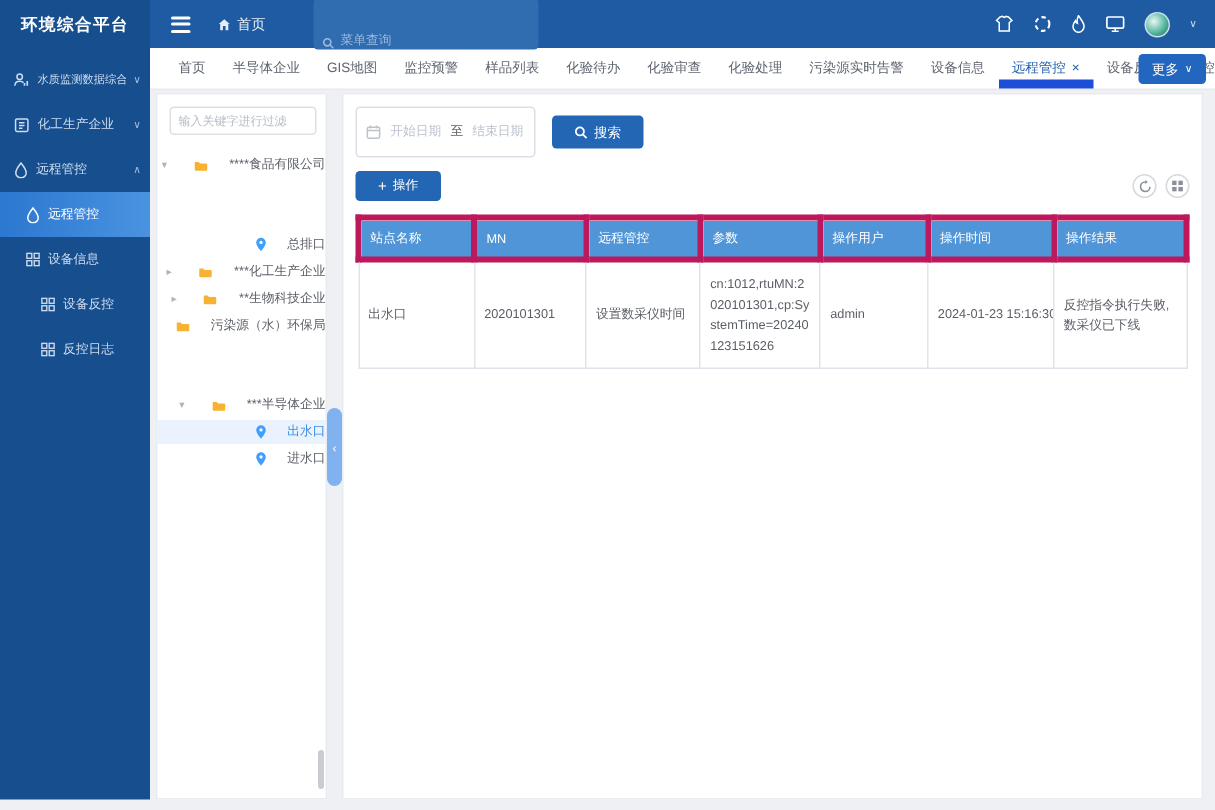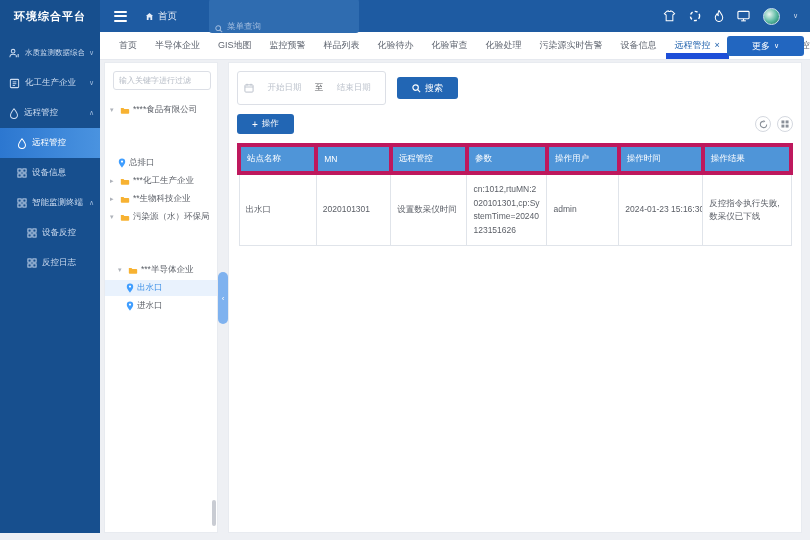--- a/index.html
+++ b/index.html
@@ -35,49 +35,49 @@
   .side-item.lvl1 { padding-left:17px; }
   .side-item.lvl2 { padding-left:27px; }
   .side-item.active { background:linear-gradient(90deg,#2c77d0,#4a93e0); color:#fff; }
 
   
   .tabbar { position:absolute; left:100px; top:32px; right:0; height:28px; background:#fff;
             border-bottom:1px solid #e6e9ef; display:flex; align-items:center; padding-left:10px; }
   .tab { padding:0 9px; font-size:9px; color:#5f6570; height:27px; line-height:27px; cursor:pointer; white-space:nowrap; }
   .tab.active { color:#2364ae; border-bottom:6px solid #1d4ed8; }
   .tab.active .x { margin-left:4px; font-size:9px; }
-  .more-btn { position:absolute; right:6px; top:4px; height:20px; padding:0 25px; background:#2266c0;
+  .more-btn { position:absolute; right:6px; top:4px; height:20px; padding:0 9px; background:#2266c0;
               color:#fff; font-size:9px; border-radius:3px; display:flex; align-items:center; gap:4px; cursor:pointer; }
   .more-btn .chev { font-size:7px; }
 
   
   .tree-panel { position:absolute; left:104px; top:62px; width:114px; height:471px; background:#fff;
                 border:1px solid #e8ebf0; }
   .tree-search { display:block; width:98px; margin:8px; height:19px; border:1px solid #dcdfe6; border-radius:3px;
                  font-size:8px; padding:0 5px; color:#606266; outline:none; font-family:inherit; }
   .tree-search::placeholder { color:#b6bcc6; }
   .tree { margin-top:12px; }
-  .tnode { height:16px; display:flex; align-items:center; gap:3px; padding-left:5px; font-size:8.5px;
-           color:#5a5e66; white-space:nowrap; overflow:hidden; cursor:pointer; margin-bottom:2px; }
+  .tnode { height:16px; display:flex; align-items:center; gap:14px; padding-left:5px; font-size:8.5px;
+           color:#5a5e66; white-space:nowrap; overflow:hidden; cursor:pointer; margin-bottom:2px;justify-content:flex-end; }
   .tnode .caret { font-size:7px; color:#aeb2ba; width:7px; flex:none; }
   .tnode svg { flex:none; }
   .tnode.l1 { padding-left:13px;margin-top:37px; }
   .tnode.l2 { padding-left:21px; }
   .tnode.active { background:#e9f2fd; color:#3a8ee6; }
   .tree-scroll { position:absolute; right:1px; bottom:6px; width:4px; height:26px; background:#c9ccd3; border-radius:2px; }
 
   .collapse-handle { position:absolute; left:218px; top:272px; width:10px; height:52px; background:#7fb2ef;
                      border-radius:6px; display:flex; align-items:center; justify-content:center;
                      color:#fff; font-size:8px; cursor:pointer; z-index:4; }
 
   
   .main-panel { position:absolute; left:228px; top:62px; width:574px; height:471px; background:#fff;
                 border:1px solid #e8ebf0; padding:8px; }
   .filter-row { display:flex; align-items:center; }
-  .date-range { width:149px; height:21px; border:1px solid #dcdfe6; border-radius:3px;
+  .date-range { width:120px; height:21px; border:1px solid #dcdfe6; border-radius:3px;
                 display:flex; align-items:center; padding:16px 6px; gap:5px; }
   .date-range .ph { color:#bcc2cc; font-size:8.5px; flex:1; text-align:center; }
   .date-range .sep { color:#606266; font-size:8.5px; }
   .btn-blue { height:22px; padding:0 15px; background:#2266b4; color:#fff; border:none; border-radius:3px;
               font-size:9px; display:inline-flex; align-items:center; gap:4px; cursor:pointer; font-family:inherit; }
   .search-btn { margin-left:11px; }
   .action-row { margin-top:9px; display:flex; align-items:center; }
   .op-btn { height:20px; font-size:8.5px; }
   .op-btn .plus { font-size:10px; }
   .right-tools { margin-left:auto; display:flex; gap:6px; }
@@ -168,30 +168,20 @@
       <span class="lbl">远程管控</span>
     </div>
     <div class="side-item lvl1">
       <svg width="10" height="10" viewBox="0 0 11 11">
           <rect x="1" y="1" width="3.6" height="3.6" fill="none" stroke="#cddcf0" stroke-width="1"></rect>
           <rect x="6.4" y="1" width="3.6" height="3.6" fill="none" stroke="#cddcf0" stroke-width="1"></rect>
           <rect x="1" y="6.4" width="3.6" height="3.6" fill="none" stroke="#cddcf0" stroke-width="1"></rect>
           <rect x="6.4" y="6.4" width="3.6" height="3.6" fill="none" stroke="#cddcf0" stroke-width="1"></rect>
         </svg>
       <span class="lbl">设备信息</span>
-    </div>
-    <div class="side-item lvl1">
-      <svg width="10" height="10" viewBox="0 0 11 11">
-          <rect x="1" y="1" width="3.6" height="3.6" fill="none" stroke="#cddcf0" stroke-width="1"></rect>
-          <rect x="6.4" y="1" width="3.6" height="3.6" fill="none" stroke="#cddcf0" stroke-width="1"></rect>
-          <rect x="1" y="6.4" width="3.6" height="3.6" fill="none" stroke="#cddcf0" stroke-width="1"></rect>
-          <rect x="6.4" y="6.4" width="3.6" height="3.6" fill="none" stroke="#cddcf0" stroke-width="1"></rect>
-        </svg>
-      <span class="lbl">智能监测终端</span>
-      <span class="chev">∧</span>
     </div>
     <div class="side-item lvl2">
       <svg width="10" height="10" viewBox="0 0 11 11">
           <rect x="1" y="1" width="3.6" height="3.6" fill="none" stroke="#cddcf0" stroke-width="1"></rect>
           <rect x="6.4" y="1" width="3.6" height="3.6" fill="none" stroke="#cddcf0" stroke-width="1"></rect>
           <rect x="1" y="6.4" width="3.6" height="3.6" fill="none" stroke="#cddcf0" stroke-width="1"></rect>
           <rect x="6.4" y="6.4" width="3.6" height="3.6" fill="none" stroke="#cddcf0" stroke-width="1"></rect>
         </svg>
       <span class="lbl">设备反控</span>
     </div>

